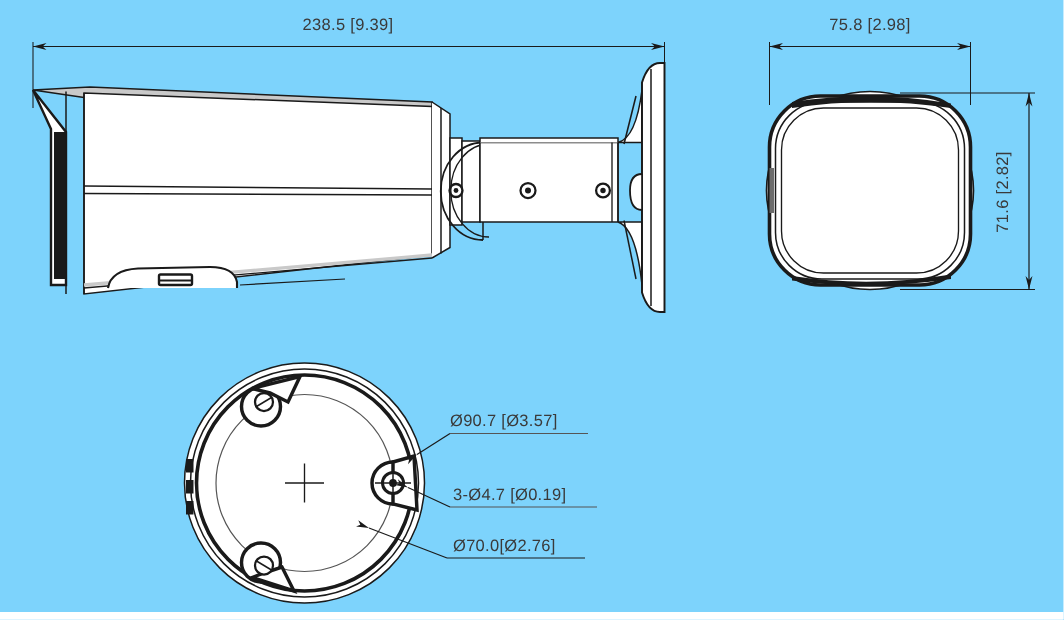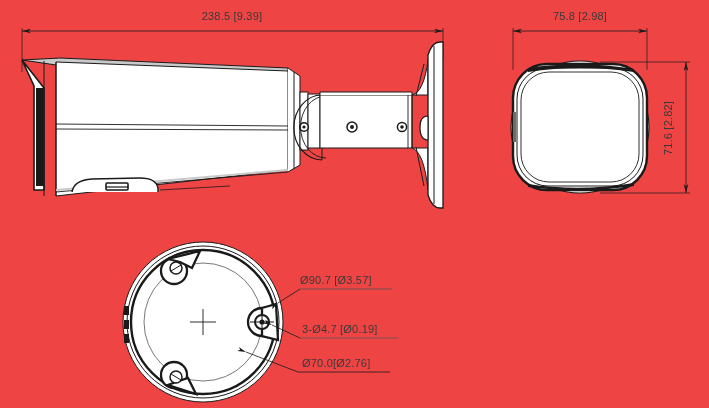--- a/index.html
+++ b/index.html
@@ -1,19 +1,19 @@
 <!DOCTYPE html>
 <html><head>
 <meta charset="utf-8">
 <title>Camera Dimension Drawing</title>
 <style>
   html,body{margin:0;padding:0;background:#ffffff;}
   body{width:709px;height:413px;overflow:hidden;
        font-family:"Liberation Sans","DejaVu Sans",sans-serif;}
-  #sheet{position:relative;width:709px;height:408px;background:#ef4444;}
+  #sheet{position:relative;width:709px;height:408px;background:#7dd3fc;}
   svg{display:block;}
   text{font-family:"Liberation Sans","DejaVu Sans",sans-serif;
        font-size:11px;fill:#3a3a3a;letter-spacing:0.2px;}
 </style>
 </head>
 <body>
 
 <div id="sheet">
 <svg width="709" height="413" viewBox="0 0 709 413">
 

